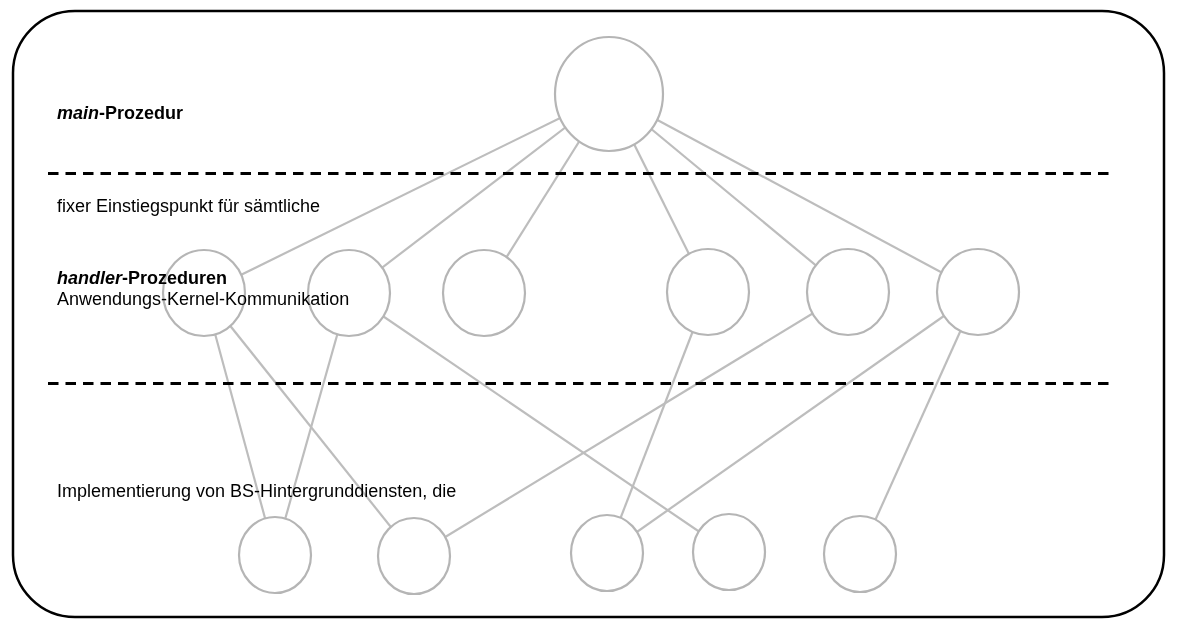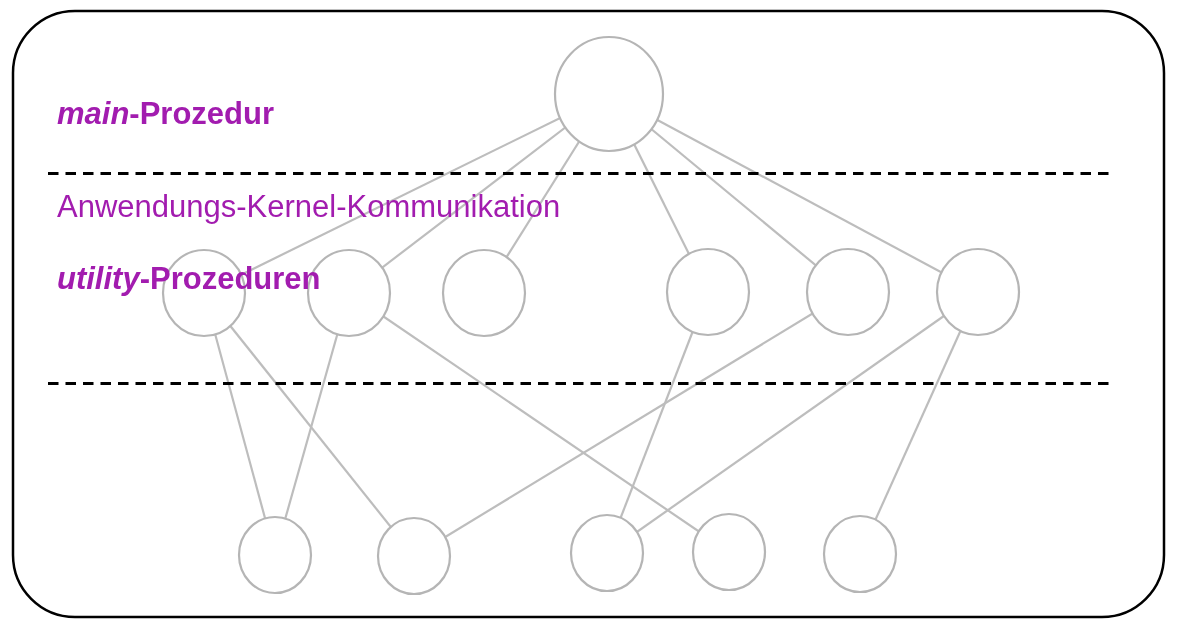--- a/index.html
+++ b/index.html
@@ -18,24 +18,24 @@
   #diagram-svg {
     position: absolute;
     left: 0;
     top: 0;
     width: 1178px;
     height: 628px;
   }
   .layer-label {
     position: absolute;
     left: 57px;
-    font-size: 31px;
+    font-size: 18px;
     line-height: 31px;
     white-space: pre;
-    color: #a21caf;
+    color: #000000;
   }
   .layer-label .title-line {
     font-weight: bold;
   }
   .layer-label .title-line em {
     font-style: italic;
   }
   #label-main    { top: 36px; }
   #label-handler { top: 201px; }
   #label-utility { top: 414px; }
@@ -76,23 +76,25 @@
     </g>
   <g id="separator-group">
       <line x1="48" y1="173.5" x2="1112" y2="173.5" stroke="#000000" stroke-width="3" stroke-dasharray="10.5 7"></line>
       <line x1="48" y1="383.5" x2="1112" y2="383.5" stroke="#000000" stroke-width="3" stroke-dasharray="10.5 7"></line>
     </g>
   <rect id="outer-border" fill="none" stroke-width="2.5" x="13" y="11" width="1151" height="606" rx="62" stroke="#000000"></rect>
 </svg>
 
 <div class="layer-label" id="label-main">
   <div class="title-line"><em>main</em><span>-Prozedur</span></div>
+  <div class="desc-line">fixer Einstiegspunkt für sämtliche</div>
   <div class="desc-line">Anwendungs-Kernel-Kommunikation</div>
 </div>
 
 <div class="layer-label" id="label-handler">
-  <div class="title-line"><em>utility</em><span>-Prozeduren</span></div>
+  <div class="title-line"><em>handler</em><span>-Prozeduren</span></div>
 </div>
 
 <div class="layer-label" id="label-utility">
+  <div class="desc-line">Implementierung von BS-Hintergrunddiensten, die</div>
   
   
 </div>
 
 </body></html>

